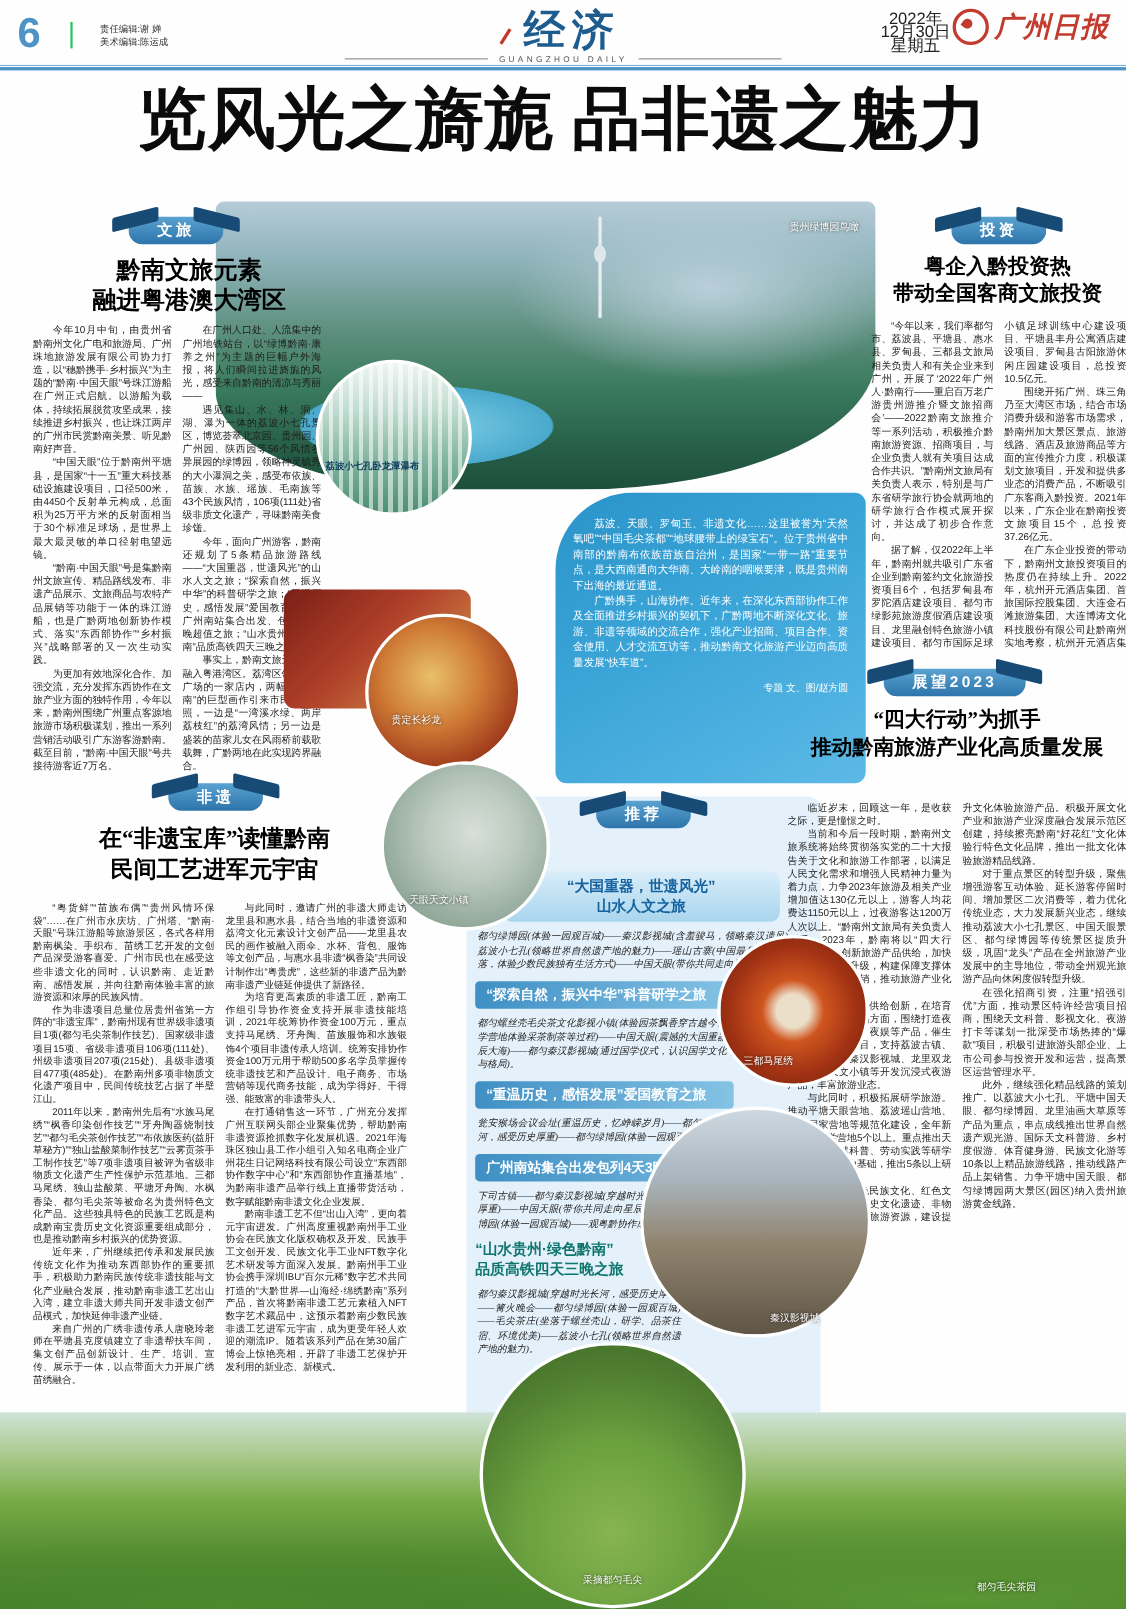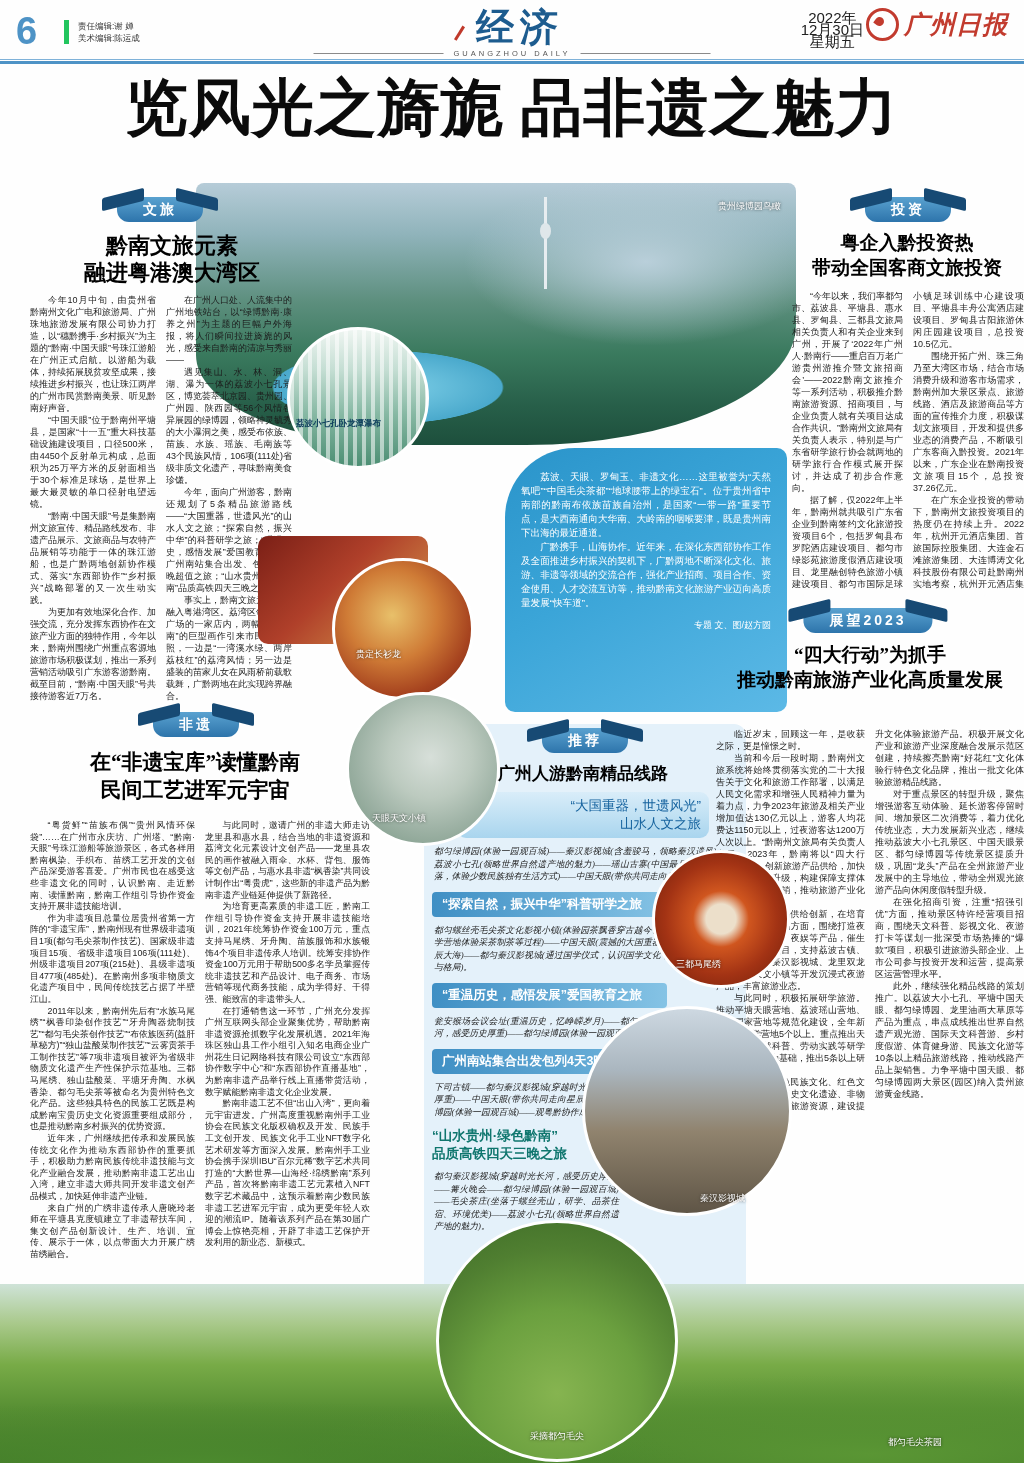--- a/index.html
+++ b/index.html
@@ -2,21 +2,21 @@
 <html><head>
 <meta charset="utf-8">
 <style>
   html,body{margin:0;padding:0;background:#e9e9e9;}
   #page{position:relative;width:1024px;height:1463px;margin:0 auto;background:#fefefe;
         overflow:hidden;font-family:"Liberation Sans","DejaVu Sans",sans-serif;color:#1a1a1a;}
 
   
   .pagenum{position:absolute;left:16px;top:10px;font-size:38px;font-weight:900;color:#4e93c6;}
   .editors{position:absolute;left:64px;top:20px;font-size:8.5px;line-height:12px;color:#333;
-           border-left:5px solid #22c55e;padding-left:9px;}
+           border-left:2px solid #22c55e;padding-left:25px;}
   .section-title{position:absolute;left:0;right:0;top:2px;text-align:center;font-size:38px;
            font-weight:900;color:#1d5c8f;letter-spacing:6px;
            font-family:Liberation Serif, serif;}
   .section-title .slash{display:inline-block;width:16px;height:3px;background:#c0392b;
            transform:rotate(-58deg) translateY(-10px);}
   .gz-daily{position:absolute;top:49px;left:50%;transform:translateX(-50%);
            display:flex;align-items:center;gap:10px;font-size:7.5px;letter-spacing:3px;color:#555;}
   .gz-daily::before,.gz-daily::after{content:"";width:130px;height:1px;background:#8a8a8a;}
   .date-block{position:absolute;right:160px;top:12px;text-align:center;font-size:15px;
            line-height:12px;color:#222;}
@@ -60,21 +60,21 @@
           border-radius:70px 10px 10px 10px;color:#fff;padding:22px 16px 10px;box-sizing:border-box;
           font-size:9.6px;line-height:14px;text-align:justify;}
   .lead-box p{margin:0;text-indent:2em;}
   .lead-byline{text-align:right;margin-top:8px;font-size:9px;}
 
   
   .tj-panel{position:absolute;left:424px;top:724px;width:322px;height:580px;background:#e4f1fa;
           border-radius:12px;z-index:1;}
   .routes{position:absolute;left:432px;top:792px;width:302px;z-index:2;}
   .route-pill{width:236px;margin:0 auto;background:linear-gradient(180deg,#d9edf9,#a9d5ee);
-          color:#15629e;font-weight:400;font-size:13.5px;line-height:18px;text-align:right;
+          color:#15629e;font-weight:700;font-size:13.5px;line-height:18px;text-align:center;
           padding:5px 8px;border-radius:9px;}
   .route-bar{background:linear-gradient(90deg,#3f8fc4,#85c3e5);color:#fff;font-weight:bold;
           font-size:12.5px;line-height:15px;padding:5px 10px;border-radius:4px;margin-top:4px;}
   .route-blue{color:#0f766e;font-weight:900;font-size:13.5px;line-height:18px;margin-top:4px;
           width:200px;}
   .route-desc{font-family:"Liberation Serif","DejaVu Serif",serif;font-style:italic;
           font-size:8.8px;line-height:12.5px;margin:7px 2px 9px;text-align:justify;color:#222;}
   .w215{width:215px;} .w185{width:185px;}
 
   
@@ -215,34 +215,33 @@
     <p>在强化招商引资，注重“招强引优”方面，推动景区特许经营项目招商，围绕天文科普、影视文化、夜游打卡等谋划一批深受市场热捧的“爆款”项目，积极引进旅游头部企业、上市公司参与投资开发和运营，提高景区运营管理水平。</p>
     <p>此外，继续强化精品线路的策划推广。以荔波大小七孔、平塘中国天眼、都匀绿博园、龙里油画大草原等产品为重点，串点成线推出世界自然遗产观光游、国际天文科普游、乡村度假游、体育健身游、民族文化游等10条以上精品旅游线路，推动线路产品上架销售。力争平塘中国天眼、都匀绿博园两大景区(园区)纳入贵州旅游黄金线路。</p>
   </div>
 
   <div class="ribbon" style="left:196px;top:712px;">非遗</div>
   <div class="col-head" style="left:28px;width:334px;top:748px;font-size:21px;line-height:28px;">
     <div>在“非遗宝库”读懂黔南</div>
     <div>民间工艺进军元宇宙</div>
   </div>
   <div class="textblock feiyi-body" style="left:30px;top:820px;width:340px;height:452px;">
-    <p>“粤货鲜”“苗族布偶”“贵州风情环保袋”……在广州市永庆坊、广州塔、“黔南·天眼”号珠江游船等旅游景区，各式各样用黔南枫染、手织布、苗绣工艺开发的文创产品深受游客喜爱。广州市民也在感受这些非遗文化的同时，认识黔南、走近黔南、读懂黔南，黔南工作组引导协作资金支持开展非遗技能培训。</p>
+    <p>“粤货鲜”“苗族布偶”“贵州风情环保袋”……在广州市永庆坊、广州塔、“黔南·天眼”号珠江游船等旅游景区，各式各样用黔南枫染、手织布、苗绣工艺开发的文创产品深受游客喜爱。广州市民也在感受这些非遗文化的同时，认识黔南、走近黔南、感悟发展，并向往黔南体验丰富的旅游资源和浓厚的民族风情。</p>
     <p>作为非遗项目总量位居贵州省第一方阵的“非遗宝库”，黔南州现有世界级非遗项目1项(都匀毛尖茶制作技艺)、国家级非遗项目15项、省级非遗项目106项(111处)、州级非遗项目207项(215处)、县级非遗项目477项(485处)。在黔南州多项非物质文化遗产项目中，民间传统技艺占据了半壁江山。</p>
     <p>2011年以来，黔南州先后有“水族马尾绣”“枫香印染创作技艺”“牙舟陶器烧制技艺”“都匀毛尖茶创作技艺”“布依族医药(益肝草秘方)”“独山盐酸菜制作技艺”“云雾贡茶手工制作技艺”等7项非遗项目被评为省级非物质文化遗产生产性保护示范基地。三都马尾绣、独山盐酸菜、平塘牙舟陶、水枫香染、都匀毛尖茶等被命名为贵州特色文化产品。这些独具特色的民族工艺既是构成黔南宝贵历史文化资源重要组成部分，也是推动黔南乡村振兴的优势资源。</p>
     <p>近年来，广州继续把传承和发展民族传统文化作为推动东西部协作的重要抓手，积极助力黔南民族传统非遗技能与文化产业融合发展，推动黔南非遗工艺出山入湾，建立非遗大师共同开发非遗文创产品模式，加快延伸非遗产业链。</p>
     <p>来自广州的广绣非遗传承人唐晓玲老师在平塘县克度镇建立了非遗帮扶车间，集文创产品创新设计、生产、培训、宣传、展示于一体，以点带面大力开展广绣苗绣融合。</p>
     <p>与此同时，邀请广州的非遗大师走访龙里县和惠水县，结合当地的非遗资源和荔湾文化元素设计文创产品——龙里县农民的画作被融入雨伞、水杯、背包、服饰等文创产品，与惠水县非遗“枫香染”共同设计制作出“粤贵虎”，这些新的非遗产品为黔南非遗产业链延伸提供了新路径。</p>
     <p>为培育更高素质的非遗工匠，黔南工作组引导协作资金支持开展非遗技能培训，2021年统筹协作资金100万元，重点支持马尾绣、牙舟陶、苗族服饰和水族银饰4个项目非遗传承人培训。统筹安排协作资金100万元用于帮助500多名学员掌握传统非遗技艺和产品设计、电子商务、市场营销等现代商务技能，成为学得好、干得强、能致富的非遗带头人。</p>
     <p>在打通销售这一环节，广州充分发挥广州互联网头部企业聚集优势，帮助黔南非遗资源抢抓数字化发展机遇。2021年海珠区独山县工作小组引入知名电商企业广州花生日记网络科技有限公司设立“东西部协作数字中心”和“东西部协作直播基地”，为黔南非遗产品举行线上直播带货活动，数字赋能黔南非遗文化企业发展。</p>
     <p>黔南非遗工艺不但“出山入湾”，更向着元宇宙进发。广州高度重视黔南州手工业协会在民族文化版权确权及开发、民族手工文创开发、民族文化手工业NFT数字化艺术研发等方面深入发展。黔南州手工业协会携手深圳IBU“百尔元稀”数字艺术共同打造的“大黔世界—山海经·绵绣黔南”系列产品，首次将黔南非遗工艺元素植入NFT数字艺术藏品中，这预示着黔南少数民族非遗工艺进军元宇宙，成为更受年轻人欢迎的潮流IP。随着该系列产品在第30届广博会上惊艳亮相，开辟了非遗工艺保护开发利用的新业态、新模式。</p>
   </div>
 
   <div class="tj-panel"></div>
   <div class="ribbon" style="left:585px;top:728px;">推荐</div>
-  <div class="col-head" style="left:432px;width:302px;top:762px;font-size:17px;">广州人游黔南精品线路</div>
 
   <div class="routes">
     <div>
       <div class="route-pill">
         <div>“大国重器，世遗风光”</div>
         <div>山水人文之旅</div>
       </div>
       <div class="route-desc">都匀绿博园(体验一园观百城)——秦汉影视城(含羞骏马，领略秦汉遗风)——荔波小七孔(领略世界自然遗产地的魅力)——瑶山古寨(中国最后一个持枪部落，体验少数民族独有生活方式)——中国天眼(带你共同走向星辰大海)。</div>
     </div>
     <div>

